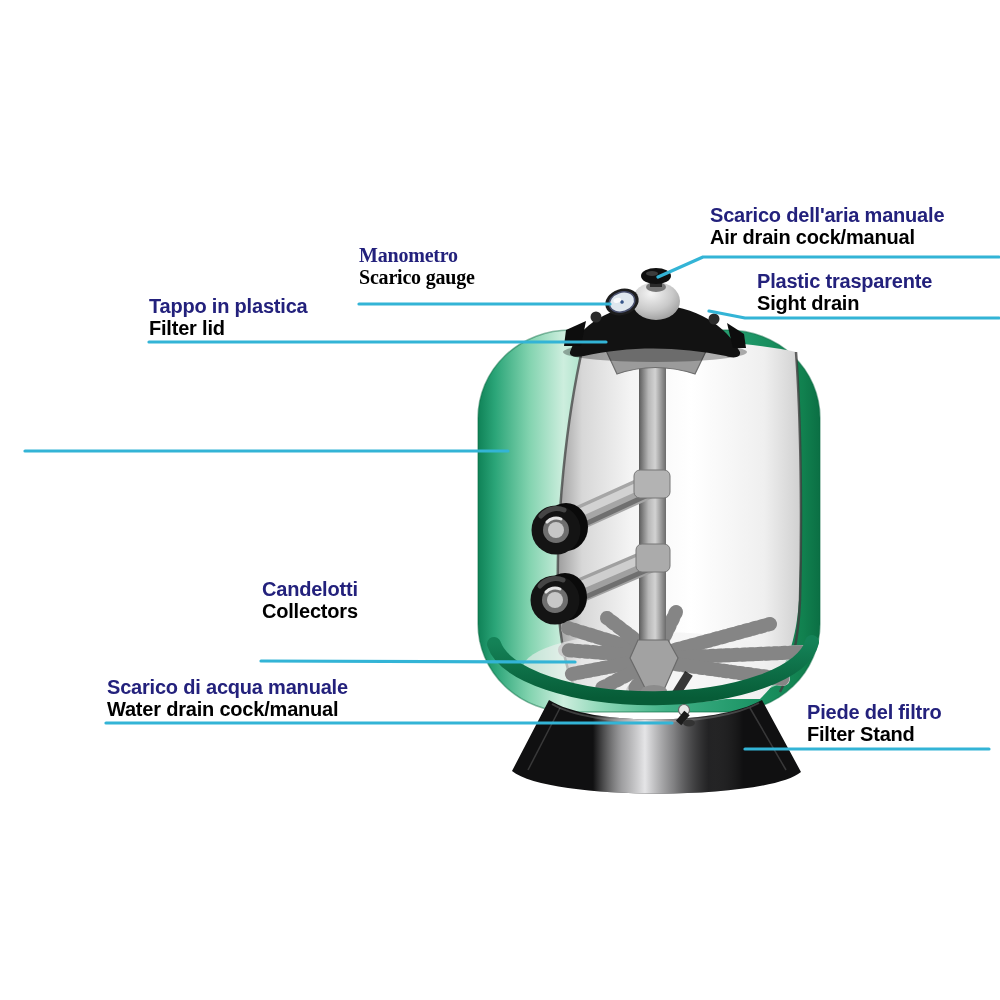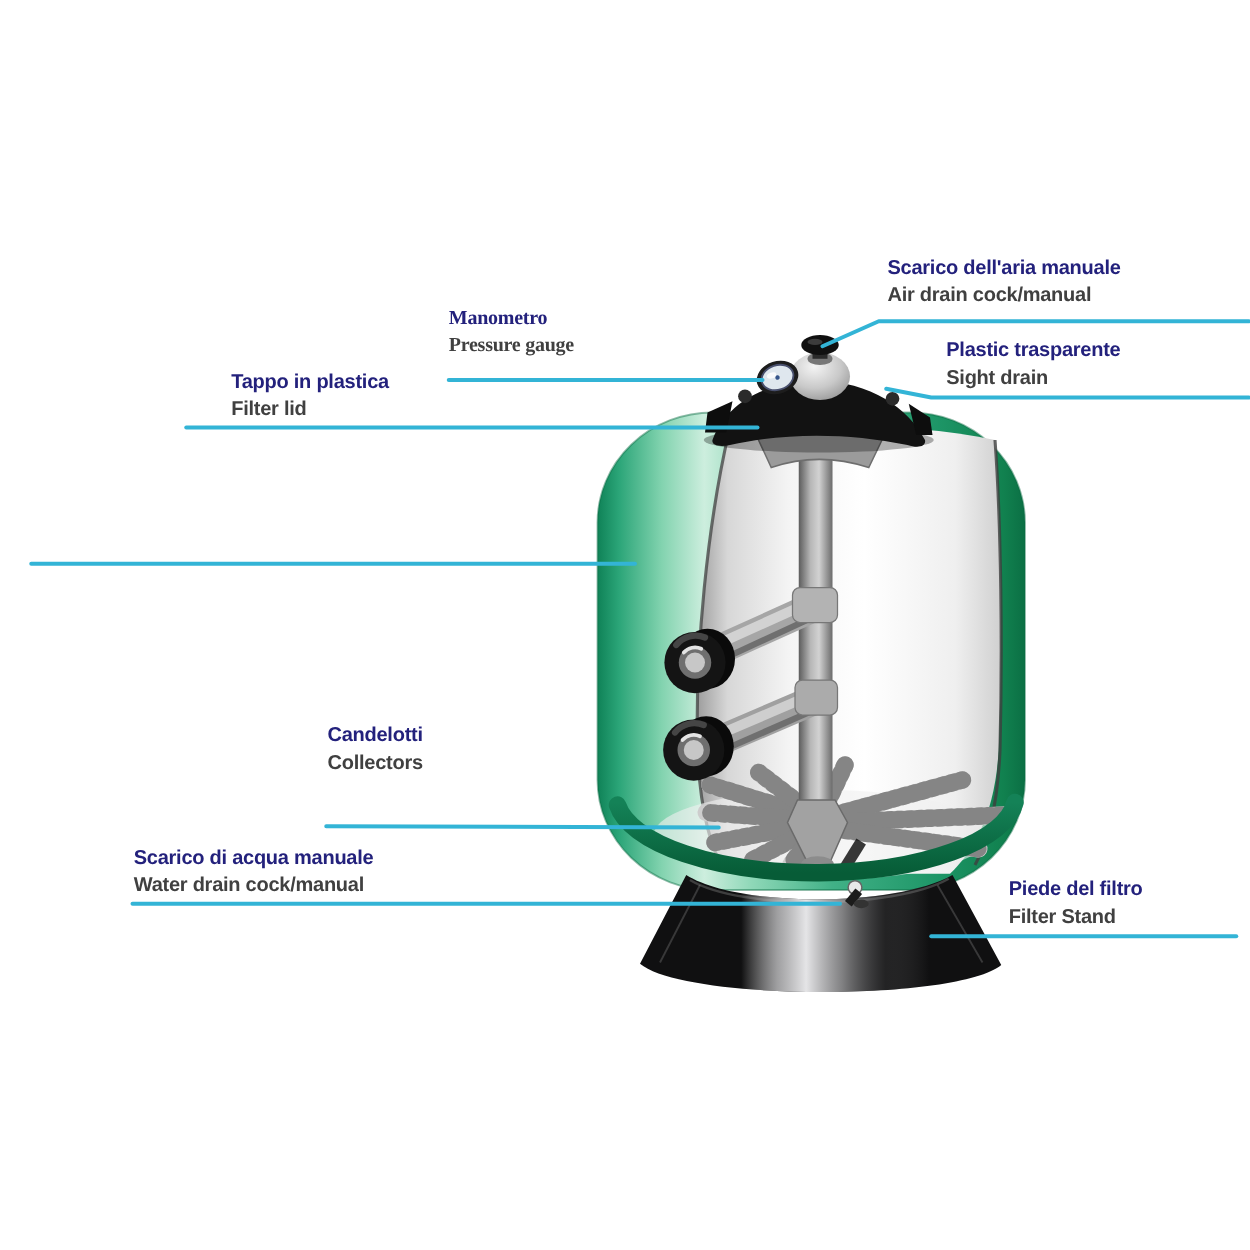--- a/index.html
+++ b/index.html
@@ -2,25 +2,25 @@
 <html><head>
 <meta charset="utf-8">
 <style>
   html,body{margin:0;padding:0;background:#ffffff;}
   .canvas{
     position:relative;width:1000px;height:1000px;background:#ffffff;
     overflow:hidden;font-family:"Liberation Sans",sans-serif;
   }
   svg.art{position:absolute;left:0;top:0;width:1000px;height:1000px;}
   .label{
-    position:absolute;font-weight:700;font-size:16px;line-height:22px;
+    position:absolute;font-weight:700;font-size:20px;line-height:22px;
     letter-spacing:-0.2px;white-space:nowrap;z-index:5;
   }
   .label .it{display:block;color:#23217c;}
-  .label .en{display:block;color:#404040;}
+  .label .en{display:block;color:#000000;}
 </style>
 </head>
 <body>
 
 <div class="canvas">
 
   <svg class="art" viewBox="0 0 1000 1000">
     <defs>
       <linearGradient id="gTank" x1="0" y1="0" x2="1" y2="0">
         <stop offset="0" stop-color="#0f8257"></stop>
@@ -198,29 +198,29 @@
     </g>
   </svg>
 
   <div class="label" style="left:710px;top:204px;">
     <span class="it">Scarico dell'aria manuale</span>
     <span class="en">Air drain cock/manual</span>
   </div>
 
   <div class="label" style="left:359px;top:244px;font-family:Liberation Serif, serif;">
     <span class="it">Manometro</span>
-    <span class="en">Pressure gauge</span>
+    <span class="en">Scarico gauge</span>
   </div>
 
   <div class="label" style="left:757px;top:270px;">
     <span class="it">Plastic trasparente</span>
     <span class="en">Sight drain</span>
   </div>
 
-  <div class="label" style="left:149px;top:295px;margin-left:36px;">
+  <div class="label" style="left:149px;top:295px;">
     <span class="it">Tappo in plastica</span>
     <span class="en">Filter lid</span>
   </div>
 
 
   <div class="label" style="left:262px;top:578px;">
     <span class="it">Candelotti</span>
     <span class="en">Collectors</span>
   </div>
 

